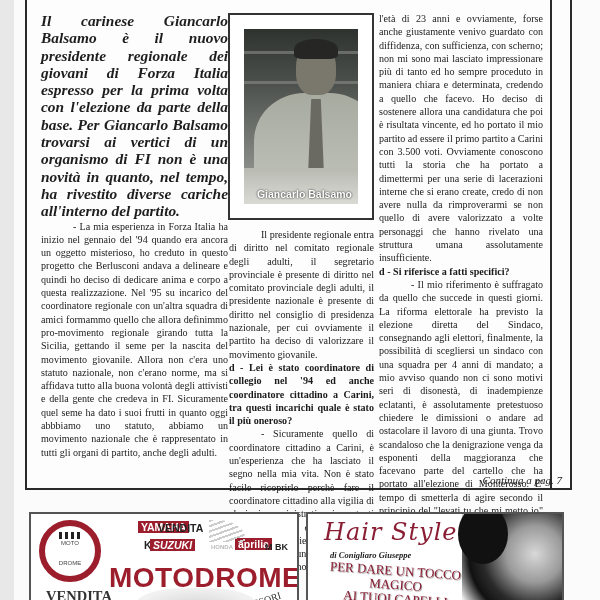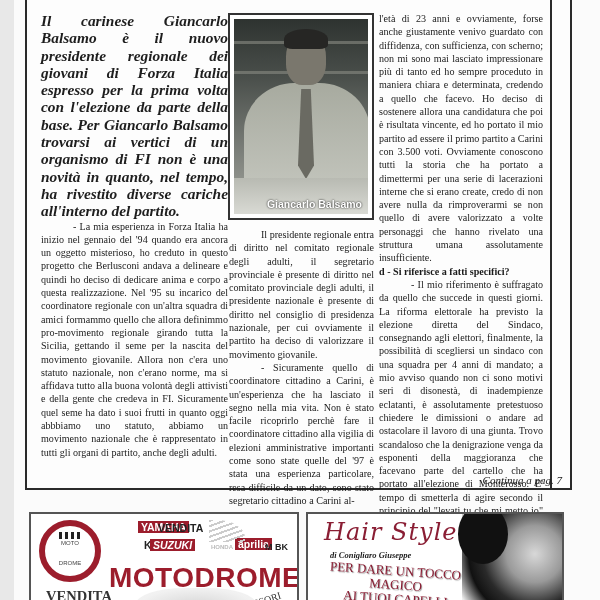--- a/index.html
+++ b/index.html
@@ -9,21 +9,21 @@
   .article { position:absolute; left:25px; top:-4px; width:547px; height:494px;
              border:2px solid #2a2a2a; border-top:none; box-sizing:border-box; background:#fdfdfd; }
   .vrule { position:absolute; top:0; width:2px; background:#2a2a2a; }
   .col { position:absolute; font-size:10.1px; line-height:13.3px; text-align:justify; }
   .col p { margin:0; }
   .lead { font-family:"Liberation Serif", serif; font-style:italic; font-weight:bold;
           font-size:15.4px; line-height:17.3px; color:#1e1e1e; margin:0; text-align:justify; }
   .q { font-weight:bold; }
   .indent { text-indent:32px; }
   .photo { position:absolute; left:228px; top:13px; width:146px; height:207px;
-           border:2px solid #333; box-sizing:border-box; padding:4px; background:#fff; }
+           border:2px solid #333; box-sizing:border-box; padding:14px; background:#fff; }
   .photo-inner { width:100%; height:100%; position:relative; overflow:hidden;
      background:linear-gradient(180deg,#2e3330 0%,#4a4f4b 30%,#6b6f6a 55%,#8b8e88 80%,#a9aba5 100%); }
   .shelf { position:absolute; left:0; right:0; height:3px; background:#8a8c83; opacity:.6; }
   .head { position:absolute; left:52px; top:14px; width:40px; height:52px; border-radius:45% 45% 40% 40%;
           background:#7a776d; }
   .hair { position:absolute; left:50px; top:10px; width:44px; height:20px; border-radius:50% 50% 20% 20%; background:#262624; }
   .shirt { position:absolute; left:10px; top:64px; width:126px; height:120px; border-radius:40% 40% 0 0;
            background:linear-gradient(180deg,#a7aa9f,#c6c8c0); }
   .tie { position:absolute; left:64px; top:70px; width:16px; height:90px; background:#6a6a62;
          clip-path:polygon(20% 0,80% 0,100% 85%,50% 100%,0 85%); }
@@ -73,20 +73,21 @@
 <div class="article">
   <div class="vrule" style="left:523px;height:100%;"></div>
 
   <div class="col" style="left:14px; top:16px; width:187px;">
     <p class="lead">Il carinese Giancarlo Balsamo è il nuovo presidente regionale dei giovani di Forza Italia espresso per la prima volta con l'elezione da parte della base. Per Giancarlo Balsamo trovarsi ai vertici di un organismo di FI non è una novità in quanto, nel tempo, ha rivestito diverse cariche all'interno del partito.</p>
     <p class="indent">- La mia esperienza in Forza Italia ha inizio nel gennaio del '94 quando era ancora un oggetto misterioso, ho creduto in questo progetto che Berlusconi andava a delineare e quindi ho deciso di dedicare anima e corpo a questa realizzazione. Nel '95 su incarico del coordinatore regionale con un'altra squadra di amici formammo quello che allora definimmo pro-movimento regionale girando tutta la Sicilia, gettando il seme per la nascita del movimento giovanile. Allora non c'era uno statuto nazionale, non c'erano norme, ma si affidava tutto alla buona volontà degli attivisti e della gente che credeva in FI. Sicuramente quel seme ha dato i suoi frutti in quanto oggi abbbiamo uno statuto, abbiamo un movimento nazionale che è rappresentato in tutti gli organi di partito, anche degli adulti.</p>
   </div>
 
   <div class="col" style="left:202px; top:232px; width:145px;">
     <p class="indent">Il presidente regionale entra di diritto nel comitato regionale degli adulti, il segretario provinciale è presente di diritto nel comitato provinciale degli adulti, il presidente nazionale è presente di diritto nel consiglio di presidenza nazionale, per cui ovviamente il partito ha deciso di valorizzare il movimento giovanile.</p>
+    <p class="q">d - Lei è stato coordinatore di collegio nel '94 ed anche coordinatore cittadino a Carini, tra questi incarichi quale è stato il più oneroso?</p>
     <p class="indent">- Sicuramente quello di coordinatore cittadino a Carini, è un'esperienza che ha lasciato il segno nella mia vita. Non è stato facile ricoprirlo perchè fare il coordinatore cittadino alla vigilia di elezioni amministrative importanti come sono state quelle del '97 è stata una esperienza particolare, resa difficile da un dato, sono stato segretario cittadino a Carini al-</p>
   </div>
 
   <div class="col" style="left:352px; top:16px; width:164px;">
     <p>l'età di 23 anni e ovviamente, forse anche giustamente venivo guardato con diffidenza, con sufficienza, con scherno; non mi sono mai lasciato impressionare più di tanto ed ho sempre proceduto in maniera chiara e determinata, credendo a quello che facevo. Ho deciso di sostenere allora una candidatura che poi è risultata vincente, ed ho portato il mio partito ad essere il primo partito a Carini con 3.500 voti. Ovviamente conoscono tutti la storia che ha portato a dimettermi per una serie di lacerazioni interne che si erano create, credo di non avere nulla da rimproverarmi se non quello di avere valorizzato a volte personaggi che hanno rivelato una struttura umana assolutamente insufficiente.</p>
     <p class="q">d - Si riferisce a fatti specifici?</p>
     <p class="indent">- Il mio riferimento è suffragato da quello che succede in questi giorni. La riforma elettorale ha previsto la elezione diretta del Sindaco, consegnando agli elettori, finalmente, la possibilità di scegliersi un sindaco con una squadra per 4 anni di mandato; a mio avviso quando non ci sono motivi seri di disonestà, di inadempienze eclatanti, è assolutamente pretestuoso chiedere le dimissioni o andare ad ostacolare il lavoro di una giunta. Trovo scandaloso che la denigrazione venga da esponenti della maggioranza che facevano parte del cartello che ha portato all'elezione di Monterosso. E' tempo di smetterla di agire secondo il principio del "levati tu che mi metto io" perchè questo non ha mai prodotto risultati, è arrivato il tempo di dimostrare maturità politica lasciando lavorare la gente che lavora, è, semmai porsi in al-</p>
   </div>
   <div class="continua" style="top:478px;">Continua a pag. 7</div>
 </div>

